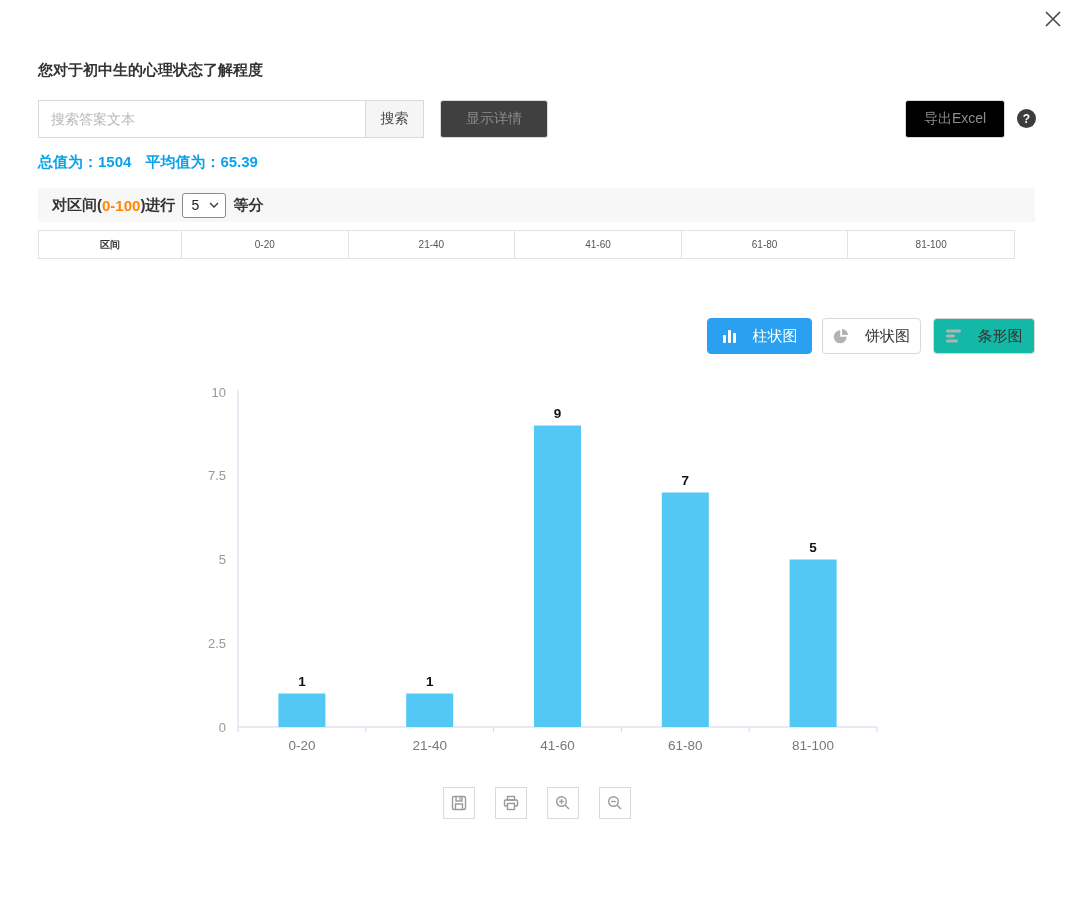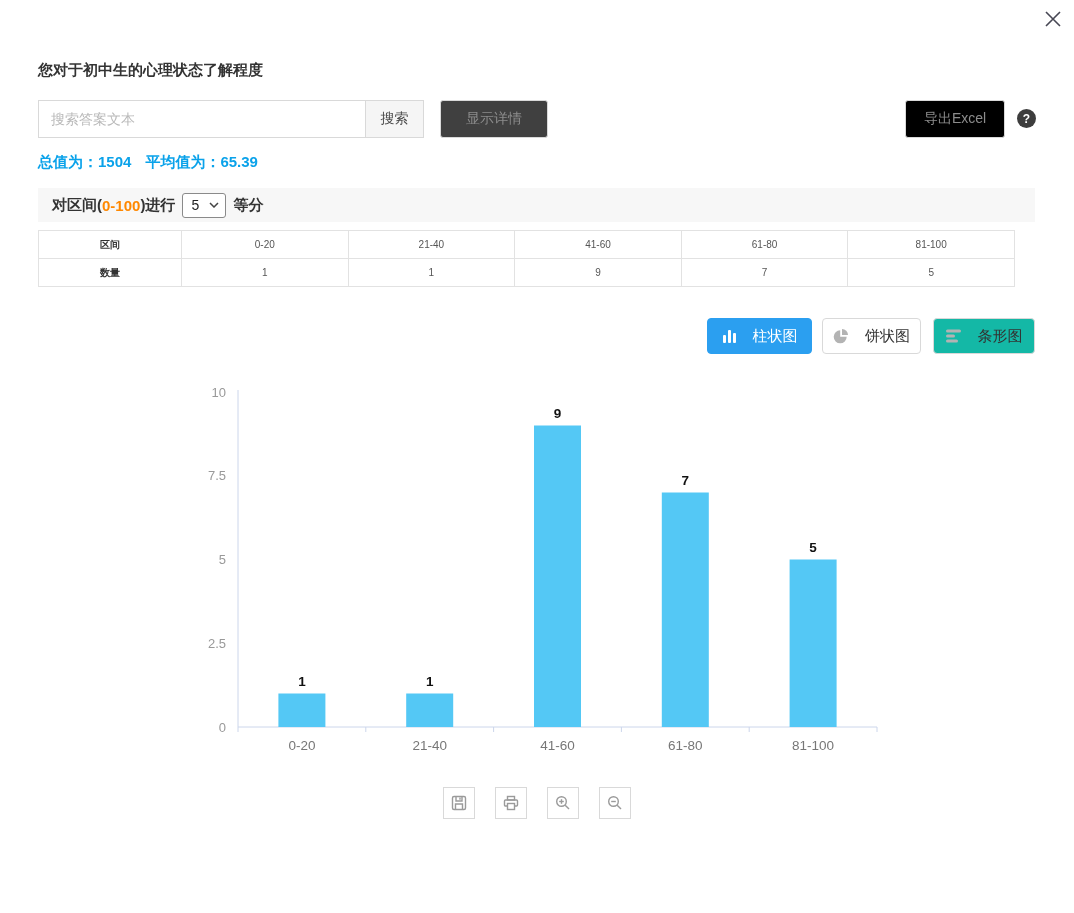--- a/index.html
+++ b/index.html
@@ -102,28 +102,20 @@
 
   <table id="stat-table" class="abs">
     <tbody>
         <tr id="row-intervals">
       <th>区间</th>
     <td>0-20</td>
           <td>21-40</td>
           <td>41-60</td>
           <td>61-80</td>
           <td>81-100</td>
-        </tr>
-    <tr id="row-counts">
-      <th>数量</th>
-    <td>1</td>
-          <td>1</td>
-          <td>9</td>
-          <td>7</td>
-          <td>5</td>
         </tr>
   </tbody>
     </table>
 
   <div id="tab-bar" class="abs chart-tab">
     <svg width="15" height="15" viewBox="0 0 15 15">
       <rect x="1" y="6" width="3" height="8" rx="1" fill="#fff"></rect>
       <rect x="6" y="1" width="3" height="13" rx="1" fill="#fff"></rect>
       <rect x="11" y="4" width="3" height="10" rx="1" fill="#fff"></rect>
     </svg>

